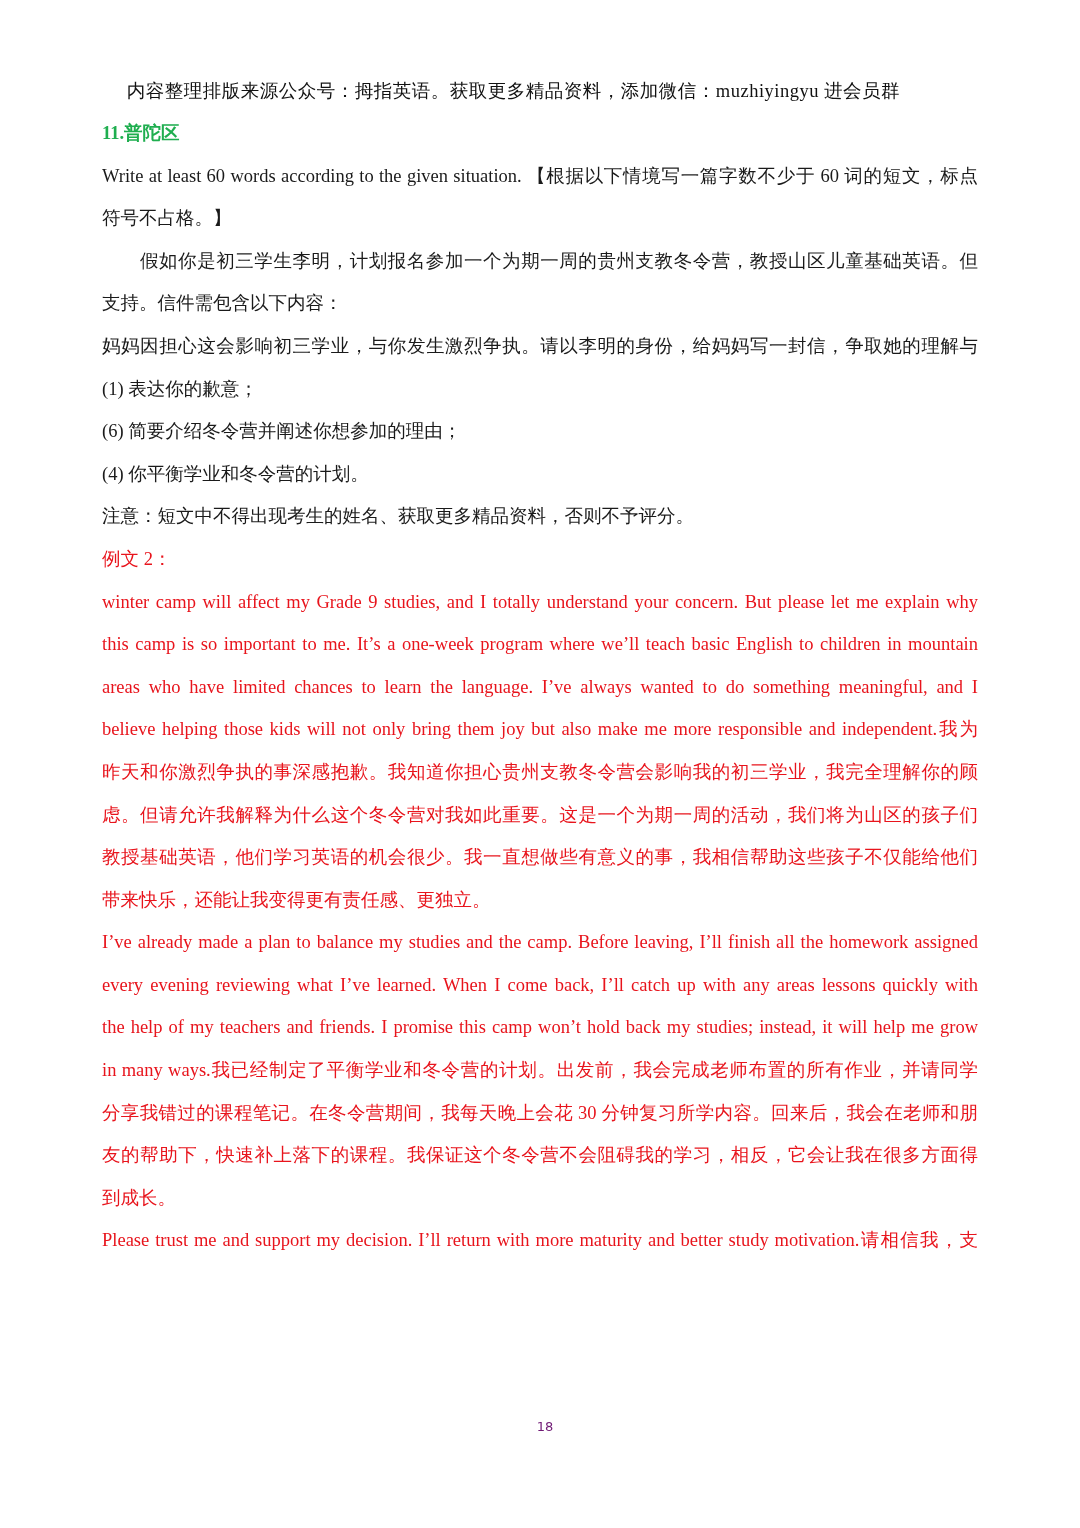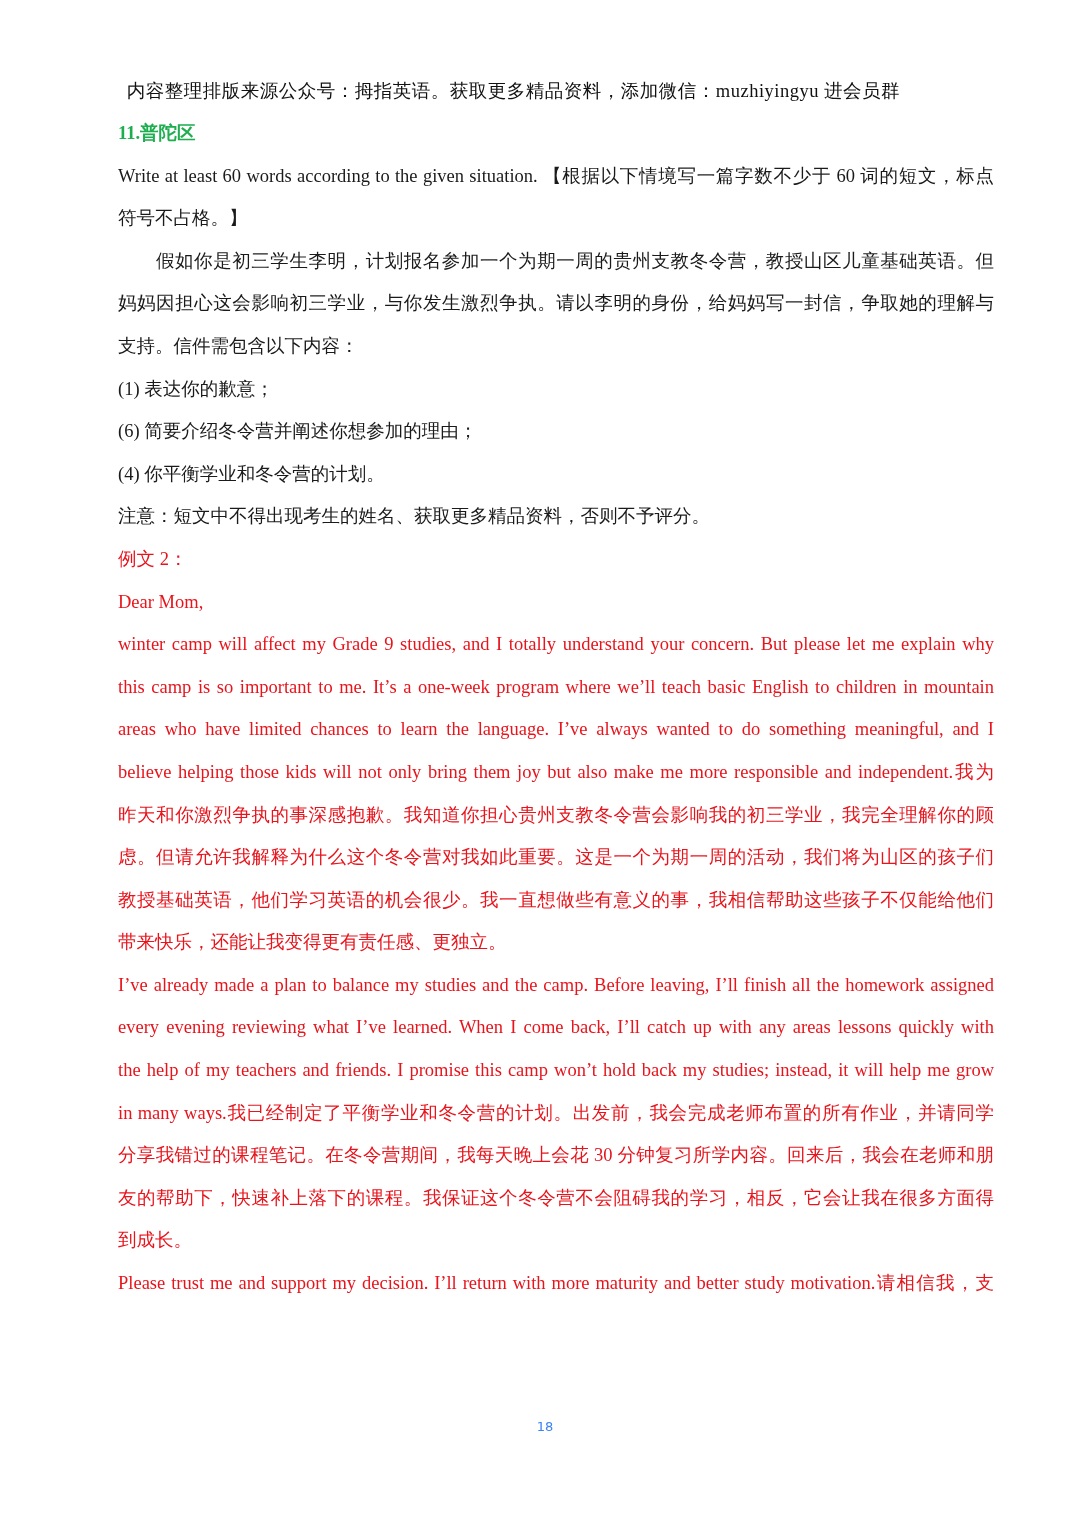--- a/index.html
+++ b/index.html
@@ -1,52 +1,51 @@
 <!DOCTYPE html>
 <html><head>
 <meta charset="utf-8">
 <style>
   html, body { margin: 0; padding: 0; background: #ffffff; }
   body { width: 1080px; height: 1528px; position: relative; overflow: hidden;
          font-family: "Liberation Serif", "DejaVu Serif", serif; color: #1a1a1a; }
   .page { position: absolute; left: 0; top: 0; width: 1080px; height: 1528px; }
   .header { position: absolute; top: 78px; left: 0; width: 1002px; text-align: center;
             font-size: 18.5px; letter-spacing: 0.5px; color: #111; padding-left: 25px; box-sizing: border-box; }
-  .content { position: absolute; left: 118px; width: 876px; top: 112px; }
+  .content { position: absolute; left: 102px; width: 876px; top: 112px; }
   .line { font-size: 18.5px; line-height: 42.6px; height: 42.6px; white-space: nowrap; }
   .justify { text-align: justify; text-align-last: justify; white-space: normal; }
   .green { color: #1fae4f; font-weight: bold; }
   .red { color: #e8141c; }
   .indent { padding-left: 38px; }
   .footer { position: absolute; top: 1419px; left: 0; width: 1080px; text-align: center;
-            font-family: "DejaVu Sans", sans-serif; font-size: 13px; color: #3b82f6; padding-left: 10px; box-sizing: border-box;}
+            font-family: "DejaVu Sans", sans-serif; font-size: 13px; color: #701a75; padding-left: 10px; box-sizing: border-box;}
 </style>
 </head>
 <body>
 
 <div class="page">
   <div class="header">内容整理排版来源公众号：拇指英语。获取更多精品资料，添加微信：muzhiyingyu 进会员群</div>
 
   <div class="content">
     <div class="line green">11.普陀区</div>
 
     <div class="line justify">Write at least 60 words according to the given situation. 【根据以下情境写一篇字数不少于 60 词的短文，标点</div>
     <div class="line">符号不占格。】</div>
 
     <div class="line justify indent">假如你是初三学生李明，计划报名参加一个为期一周的贵州支教冬令营，教授山区儿童基础英语。但</div>
+    <div class="line">支持。信件需包含以下内容：</div>
     <div class="line justify">妈妈因担心这会影响初三学业，与你发生激烈争执。请以李明的身份，给妈妈写一封信，争取她的理解与</div>
-    <div class="line">支持。信件需包含以下内容：</div>
 
     <div class="line">(1)  表达你的歉意；</div>
     <div class="line">(6)  简要介绍冬令营并阐述你想参加的理由；</div>
     <div class="line">(4)  你平衡学业和冬令营的计划。</div>
     <div class="line">注意：短文中不得出现考生的姓名、获取更多精品资料，否则不予评分。</div>
 
     <div class="line red">例文 2：</div>
-    <div class="line red">Dear Mom,</div>
 
     <div class="line red justify">winter camp will affect my Grade 9 studies, and I totally understand your concern. But please let me explain why</div>
     <div class="line red justify">this camp is so important to me. It’s a one-week program where we’ll teach basic English to children in mountain</div>
     <div class="line red justify">areas who have limited chances to learn the language. I’ve always wanted to do something meaningful, and I</div>
     <div class="line red justify">believe helping those kids will not only bring them joy but also make me more responsible and independent.我为</div>
     <div class="line red justify">昨天和你激烈争执的事深感抱歉。我知道你担心贵州支教冬令营会影响我的初三学业，我完全理解你的顾</div>
     <div class="line red justify">虑。但请允许我解释为什么这个冬令营对我如此重要。这是一个为期一周的活动，我们将为山区的孩子们</div>
     <div class="line red justify">教授基础英语，他们学习英语的机会很少。我一直想做些有意义的事，我相信帮助这些孩子不仅能给他们</div>
     <div class="line red">带来快乐，还能让我变得更有责任感、更独立。</div>
     <div class="line red justify">I’ve already made a plan to balance my studies and the camp. Before leaving, I’ll finish all the homework assigned</div>

